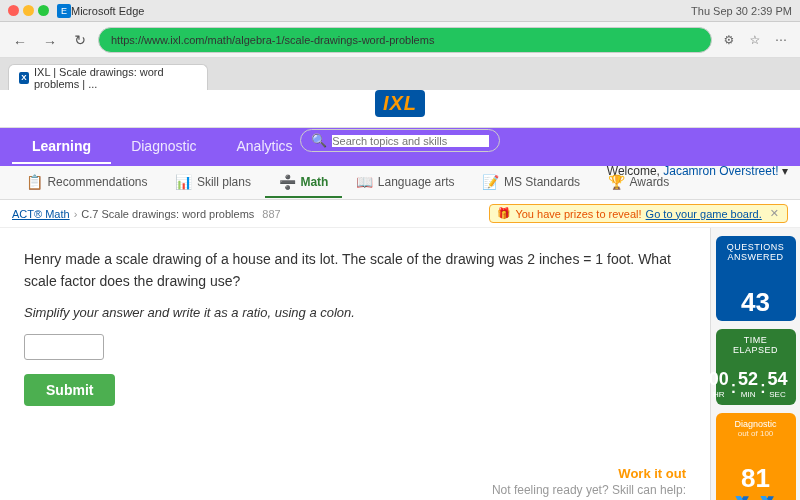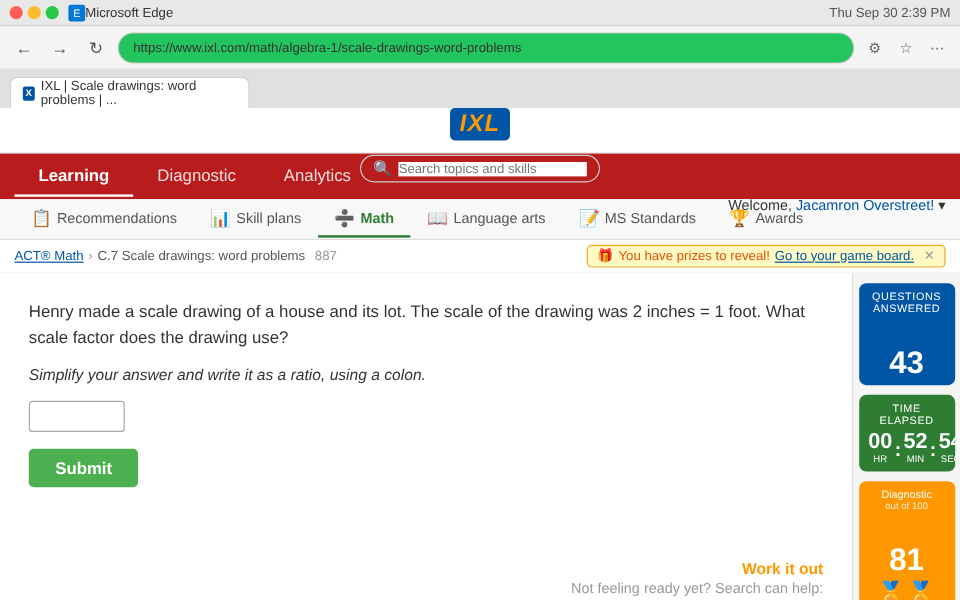--- a/index.html
+++ b/index.html
@@ -110,21 +110,21 @@
       outline: none;
       font-size: 11px;
       width: 100%;
     }
     .welcome-text { margin-left: auto; font-size: 12px; color: #333; }
     .welcome-text span { color: #0055a5; }
 
     
     .nav-tabs {
       height: 38px;
-      background: #b91c1c;
+      background: #8b5cf6;
       display: flex;
       align-items: center;
       padding: 0 12px;
       gap: 0;
     }
     .nav-tab {
       padding: 8px 20px;
       color: rgba(255,255,255,0.85);
       font-size: 14px;
       cursor: pointer;
@@ -280,23 +280,23 @@
     }
     .stat-value {
       font-size: 26px;
       font-weight: bold;
       line-height: 1;
       margin-top: 27px;
     }
     .time-row {
       display: flex;
       gap: 2px;
-      justify-content: space-between;
+      justify-content: flex-end;
       align-items: flex-end;
-      margin-top: 2px;
+      margin-top: 14px;
     }
     .time-unit { text-align: center; }
     .time-num { font-size: 18px; font-weight: bold; }
     .time-lbl { font-size: 8px; }
     .time-sep { font-size: 16px; font-weight: bold; margin-bottom: 2px; }
 
     .smart-label { font-size: 9px; }
     .smart-sub { font-size: 8px; color: rgba(255,255,255,0.8); }
     .trophy-icons { font-size: 20px; margin-top: 4px; }
   </style>
@@ -395,21 +395,21 @@
 <div class="main-area">
 
   <div class="question-area">
     <p class="question-text">Henry made a scale drawing of a house and its lot. The scale of the drawing was 2 inches = 1 foot. What scale factor does the drawing use?</p>
     <p class="question-instruction">Simplify your answer and write it as a ratio, using a colon.</p>
     <input class="answer-input" type="text" style="">
     <button class="submit-btn">Submit</button>
 
     <div style="margin-top: 60px; text-align:right;">
       <div class="work-it-out">Work it out</div>
-      <div style="color:#999; font-size:12px; margin-top:2px;">Not feeling ready yet? Search can help:</div>
+      <div style="color:#999; font-size:12px; margin-top:2px;">Not feeling ready yet? Skill can help:</div>
     </div>
   </div>
 
   <div class="stats-panel">
     <div class="stat-box stat-box-blue">
       <div class="stat-label">
         <span>Questions</span><br>
         <span>answered</span>
       </div>
       <div class="stat-value">43</div>

